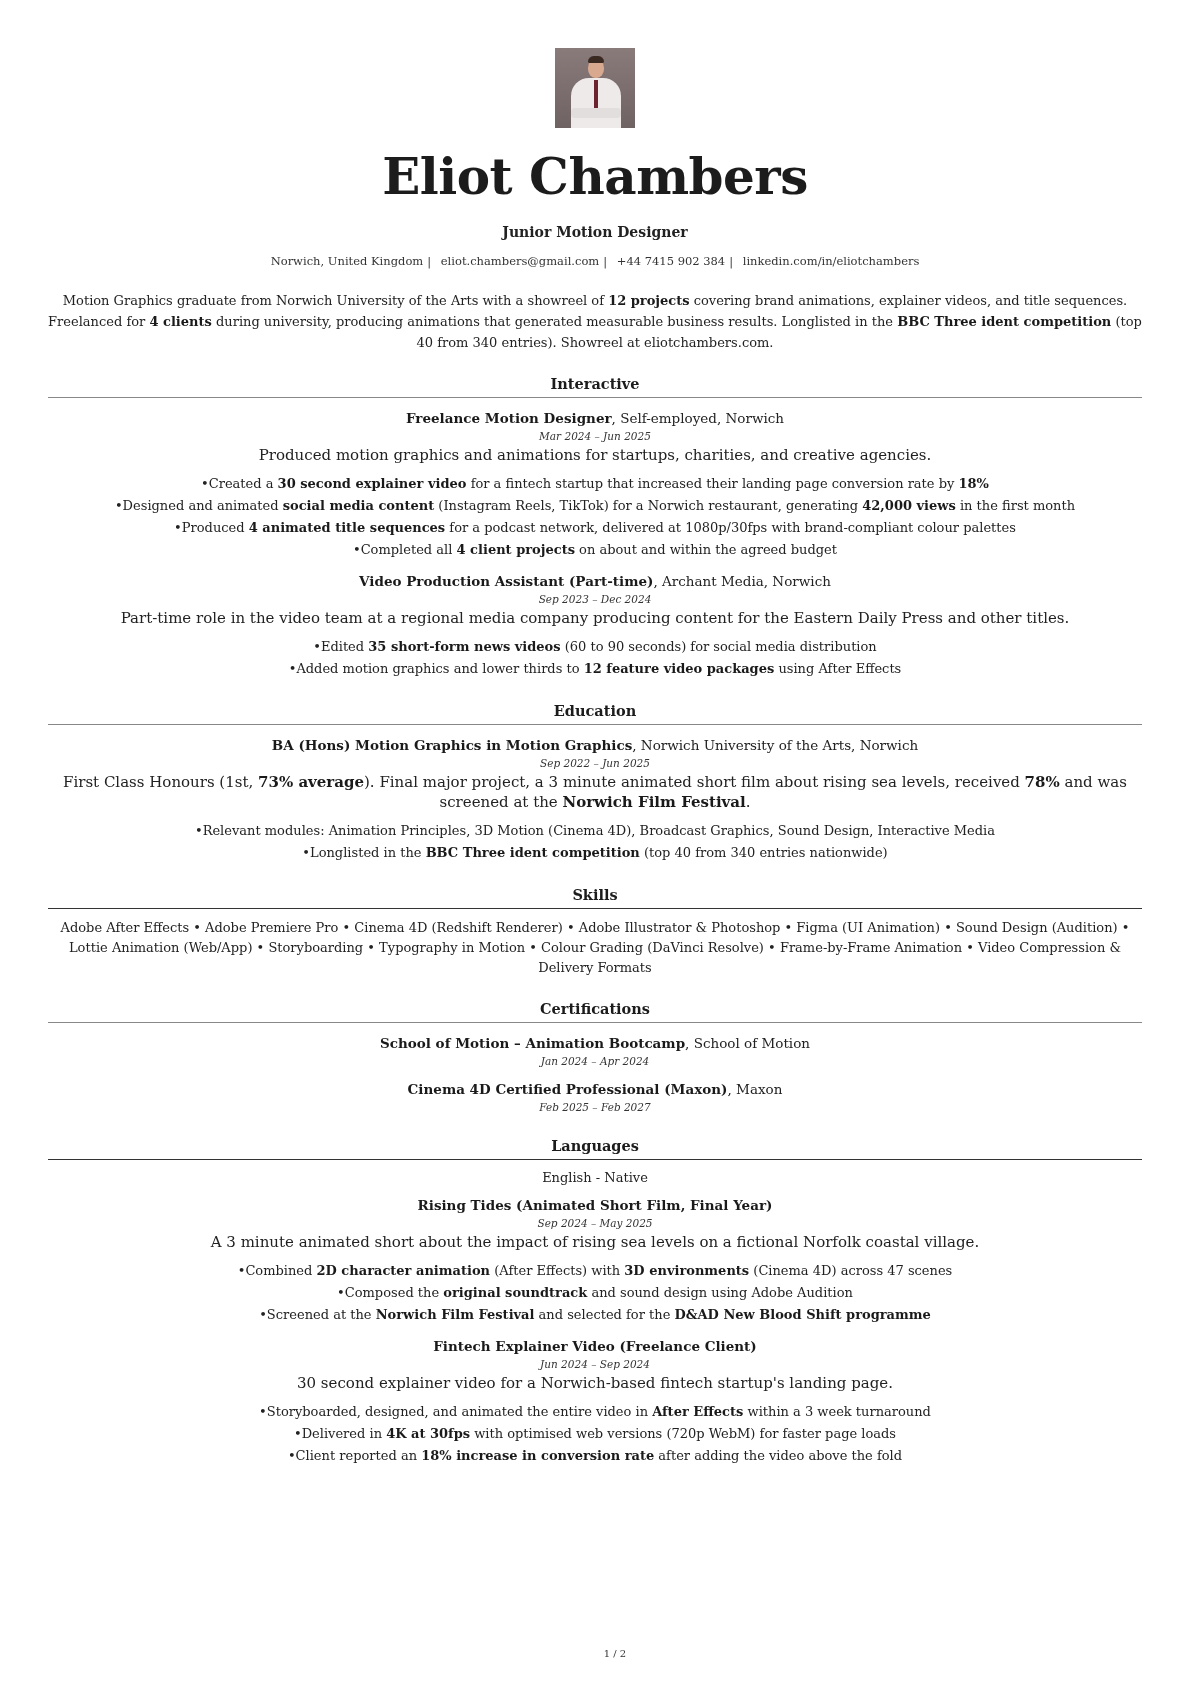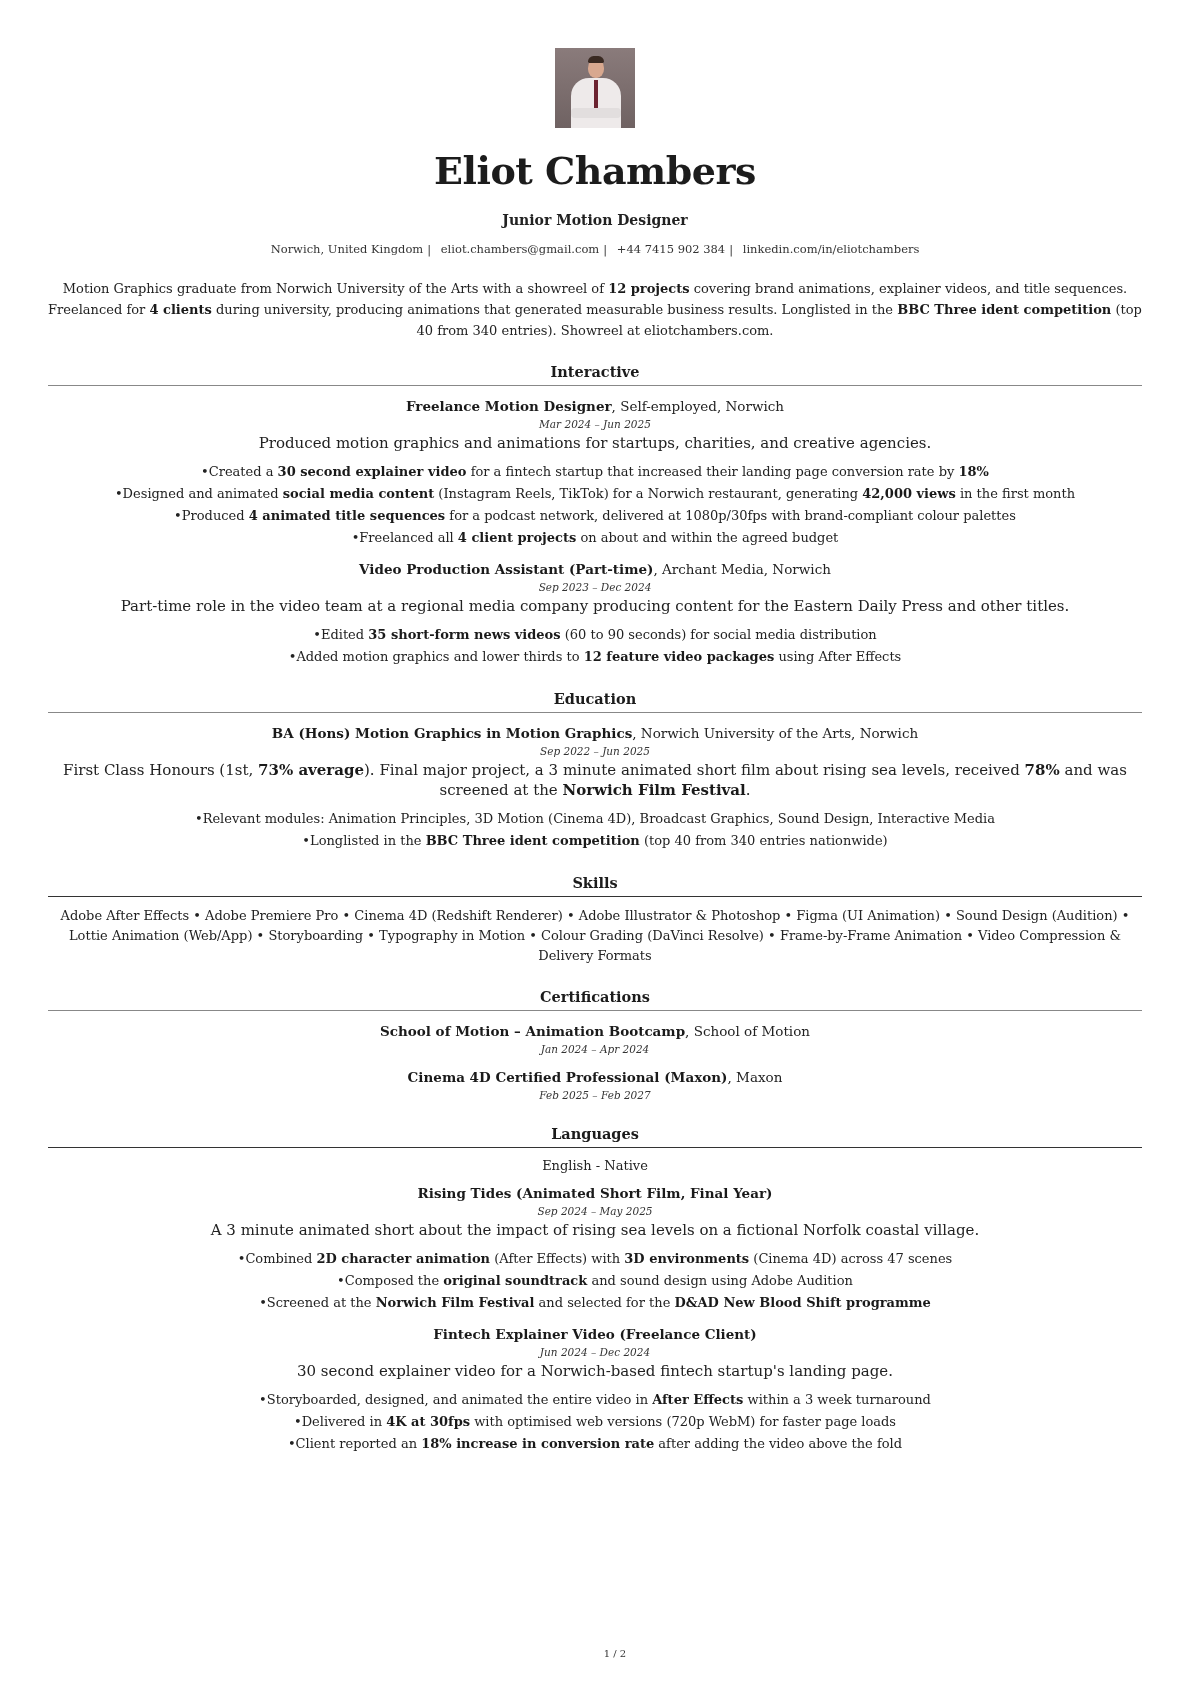--- a/index.html
+++ b/index.html
@@ -30,21 +30,21 @@
     .photo .bg { position:absolute; inset:0; background: linear-gradient(180deg,#8a7b7b 0%,#6f6262 100%); }
     .photo .head { position:absolute; left:33px; top:10px; width:16px; height:20px; border-radius:50% 50% 45% 45%; background:#d8a88f; }
     .photo .hair { position:absolute; left:33px; top:8px; width:16px; height:7px; border-radius:8px 8px 2px 2px; background:#3a2a22; }
     .photo .body { position:absolute; left:16px; top:30px; width:50px; height:55px; border-radius:18px 18px 0 0; background:#eeeaea; }
     .photo .tie { position:absolute; left:39px; top:32px; width:4px; height:32px; background:#6b2330; }
     .photo .arms { position:absolute; left:16px; top:60px; width:50px; height:10px; background:#e2dede; border-radius:4px; }
 
     .name {
       font-family: "DejaVu Serif", "Liberation Serif", serif;
       font-weight: bold;
-      font-size: 38px;
+      font-size: 50px;
       line-height: 1;
       margin: 24px 0 0 0;
       color: #1c1c1c;
       letter-spacing: -0.5px;
     }
     .title {
       font-weight: bold;
       font-size: 14px;
       margin-top: 22px;
       color: #222;
@@ -149,21 +149,21 @@
   <div class="section-head">Interactive</div>
   <div>
     <div>
       <div class="entry-head"><b>Freelance Motion Designer</b><span class="rest">, Self-employed, Norwich</span></div>
       <div class="date">Mar 2024 – Jun 2025</div>
       <div class="desc">Produced motion graphics and animations for startups, charities, and creative agencies.</div>
       <ul class="bullets">
           <li><span>Created a </span><b>30 second explainer video</b><span> for a fintech startup that increased their landing page conversion rate by </span><b>18%</b></li>
           <li><span>Designed and animated </span><b>social media content</b><span> (Instagram Reels, TikTok) for a Norwich restaurant, generating </span><b>42,000 views</b><span> in the first month</span></li>
           <li><span>Produced </span><b>4 animated title sequences</b><span> for a podcast network, delivered at 1080p/30fps with brand-compliant colour palettes</span></li>
-          <li><span>Freelanced all </span><b>4 client projects</b><span> on about and within the agreed budget</span></li>
+          <li><span>Completed all </span><b>4 client projects</b><span> on about and within the agreed budget</span></li>
         </ul>
     </div>
     <div>
       <div class="entry-head"><b>Video Production Assistant (Part-time)</b><span class="rest">, Archant Media, Norwich</span></div>
       <div class="date">Sep 2023 – Dec 2024</div>
       <div class="desc">Part-time role in the video team at a regional media company producing content for the Eastern Daily Press and other titles.</div>
       <ul class="bullets">
           <li><span>Edited </span><b>35 short-form news videos</b><span> (60 to 90 seconds) for social media distribution</span></li>
           <li><span>Added motion graphics and lower thirds to </span><b>12 feature video packages</b><span> using After Effects</span></li>
         </ul>
@@ -202,21 +202,21 @@
     <div class="date">Sep 2024 – May 2025</div>
     <div class="desc">A 3 minute animated short about the impact of rising sea levels on a fictional Norfolk coastal village.</div>
     <ul class="bullets">
         <li><span>Combined </span><b>2D character animation</b><span> (After Effects) with </span><b>3D environments</b><span> (Cinema 4D) across 47 scenes</span></li>
         <li><span>Composed the </span><b>original soundtrack</b><span> and sound design using Adobe Audition</span></li>
         <li><span>Screened at the </span><b>Norwich Film Festival</b><span> and selected for the </span><b>D&amp;AD New Blood Shift programme</b></li>
       </ul>
   </div>
   <div>
     <div class="entry-head"><b>Fintech Explainer Video (Freelance Client)</b></div>
-    <div class="date">Jun 2024 – Dec 2024</div>
+    <div class="date">Jun 2024 – Sep 2024</div>
     <div class="desc">30 second explainer video for a Norwich-based fintech startup's landing page.</div>
     <ul class="bullets">
         <li><span>Storyboarded, designed, and animated the entire video in </span><b>After Effects</b><span> within a 3 week turnaround</span></li>
         <li><span>Delivered in </span><b>4K at 30fps</b><span> with optimised web versions (720p WebM) for faster page loads</span></li>
         <li><span>Client reported an </span><b>18% increase in conversion rate</b><span> after adding the video above the fold</span></li>
       </ul>
   </div>
 
 </div>
 

